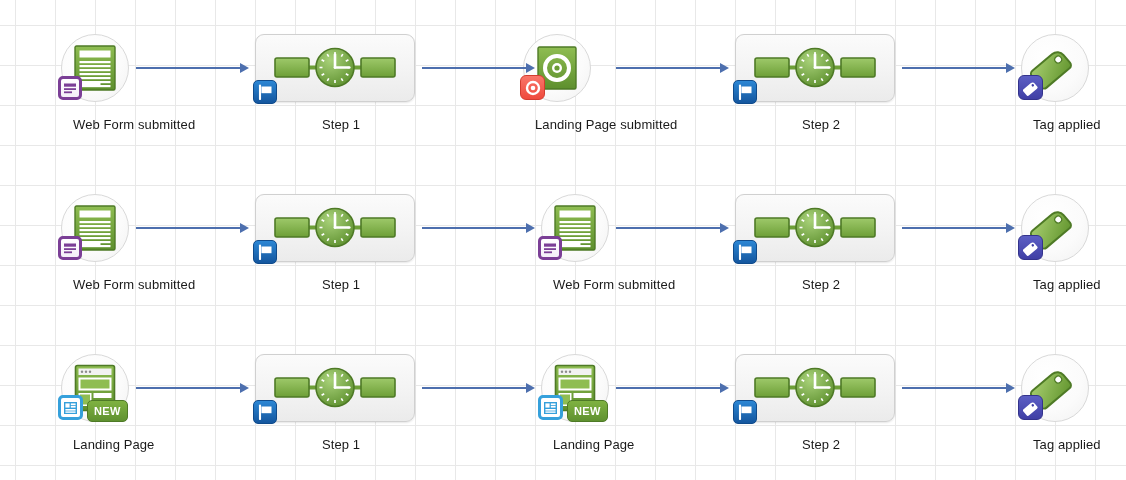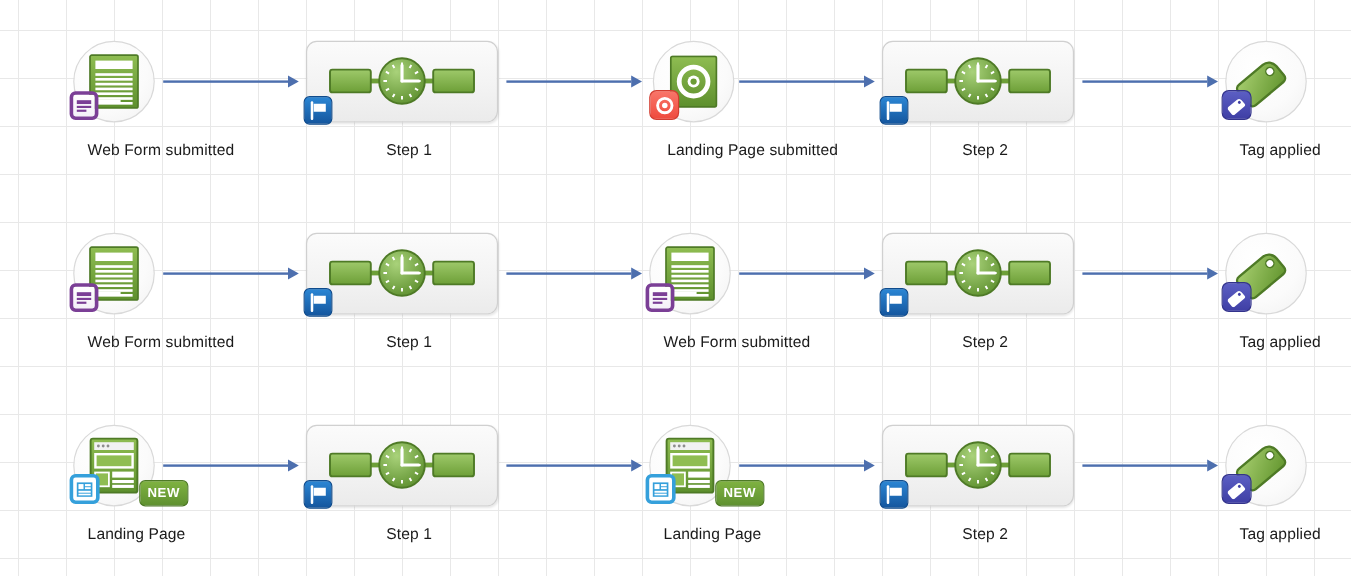--- a/index.html
+++ b/index.html
@@ -62,21 +62,20 @@
 
   
   .new-badge{
     position:absolute;height:20px;padding:0 6px;border-radius:5px;
     background:linear-gradient(to bottom,#7fb241,#5f9130);
     border:1px solid #4e7a26;
     color:#ffffff;font-size:11px;font-weight:bold;
     display:flex;align-items:center;justify-content:center;
     letter-spacing:.4px;
     font-family:"Liberation Sans", sans-serif;
-    margin-left:29px;
   }
 
   
   .arrow{position:absolute;height:10px;}
   .arrow .shaft{position:absolute;top:4px;left:0;height:2px;background:#4d6fae;}
   .arrow .head{
     position:absolute;top:0;right:0;width:0;height:0;
     border-top:5px solid transparent;border-bottom:5px solid transparent;
     border-left:9px solid #4d6fae;
   }
@@ -154,21 +153,21 @@
         </div>
       </div>
       <div class="badge badge-blue-flag" style="width: 24px; height: 24px; left: -2px; top: 46px;">
         <svg width="15" height="16" viewBox="0 0 15 16" xmlns="http://www.w3.org/2000/svg">
           <path d="M2 1.5 V15" stroke="#ffffff" stroke-width="2.1" stroke-linecap="round"></path>
           <path d="M3.4 2.5 H13.5 V9.2 H3.4 Z" fill="#ffffff"></path>
         </svg>
       </div>
       <div class="node-label" style="left: 0px; right: 0px; top: 83px; transform: none; text-align: center;">Step 1</div>
     </div>
-    <div class="node" style="left: 544px; top: 34px; width: 68px; height: 68px;">
+    <div class="node" style="left: 523px; top: 34px; width: 68px; height: 68px;">
       <div class="circle-node" style="left: 0px; top: 0px;">
         <div class="circle-inner">
           <svg width="42" height="44" viewBox="0 0 42 44" xmlns="http://www.w3.org/2000/svg">
             <defs>
               <linearGradient id="gt" x1="0" y1="0" x2="0" y2="1">
                 <stop offset="0" stop-color="#8fbd52"></stop>
                 <stop offset="1" stop-color="#5d8f2d"></stop>
               </linearGradient>
             </defs>
             <rect x="2" y="1" width="38" height="42" rx="1.5" fill="url(#gt)" stroke="#4e7a26" stroke-width="1.4"></rect>

